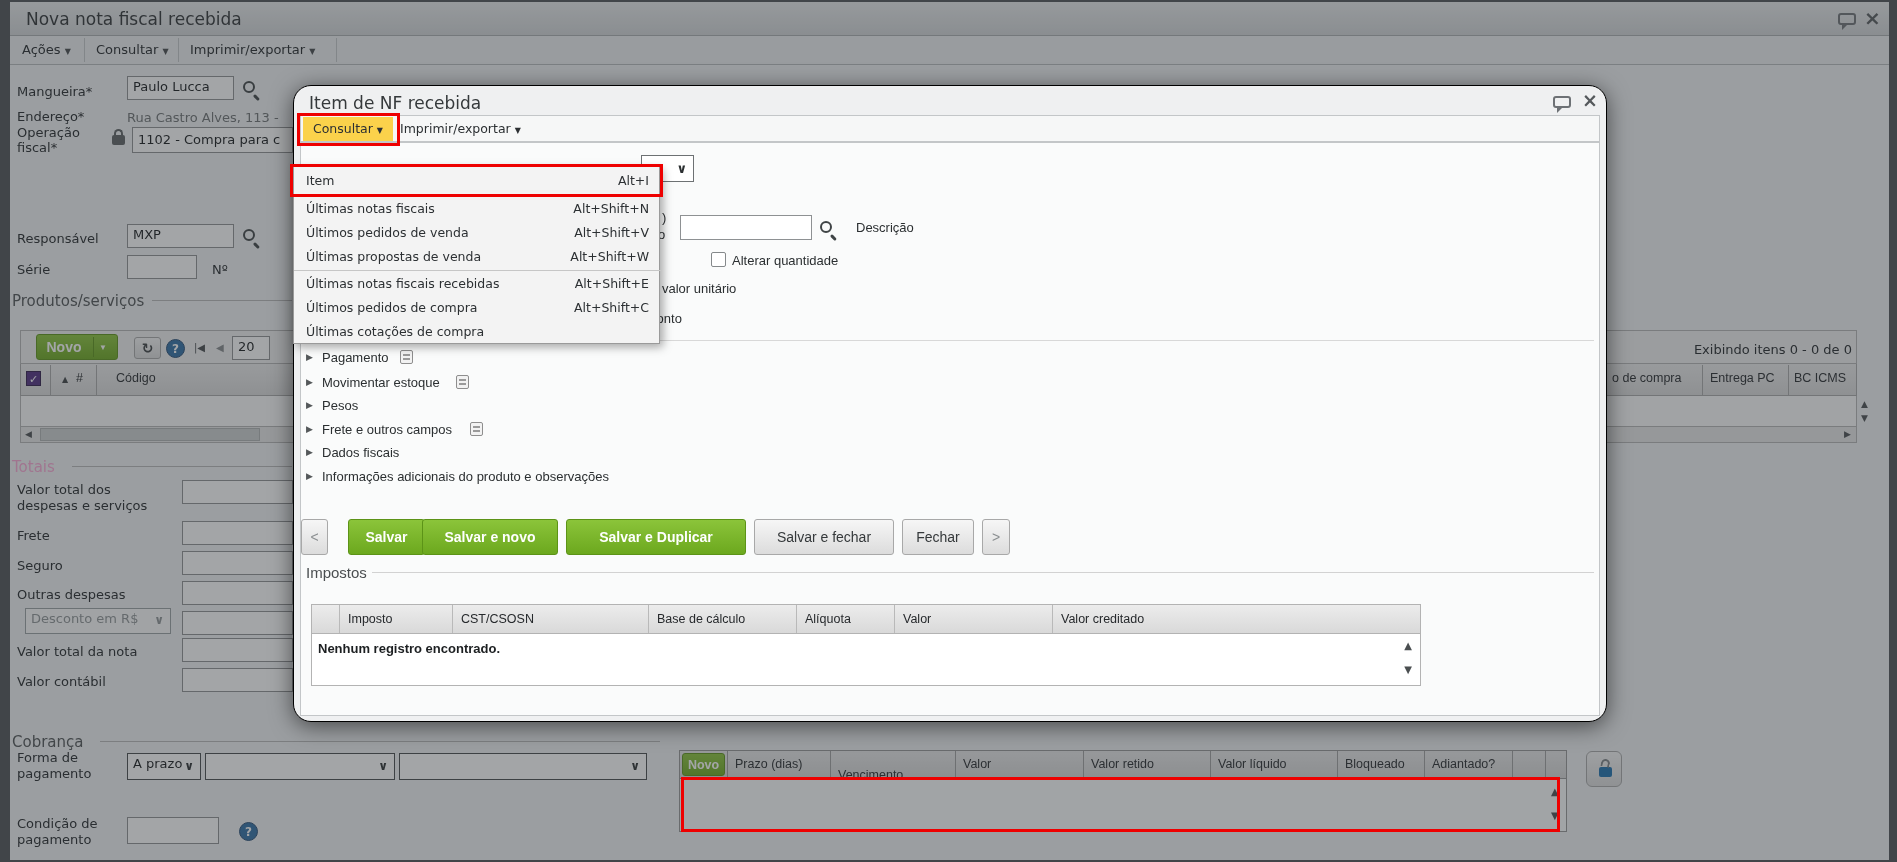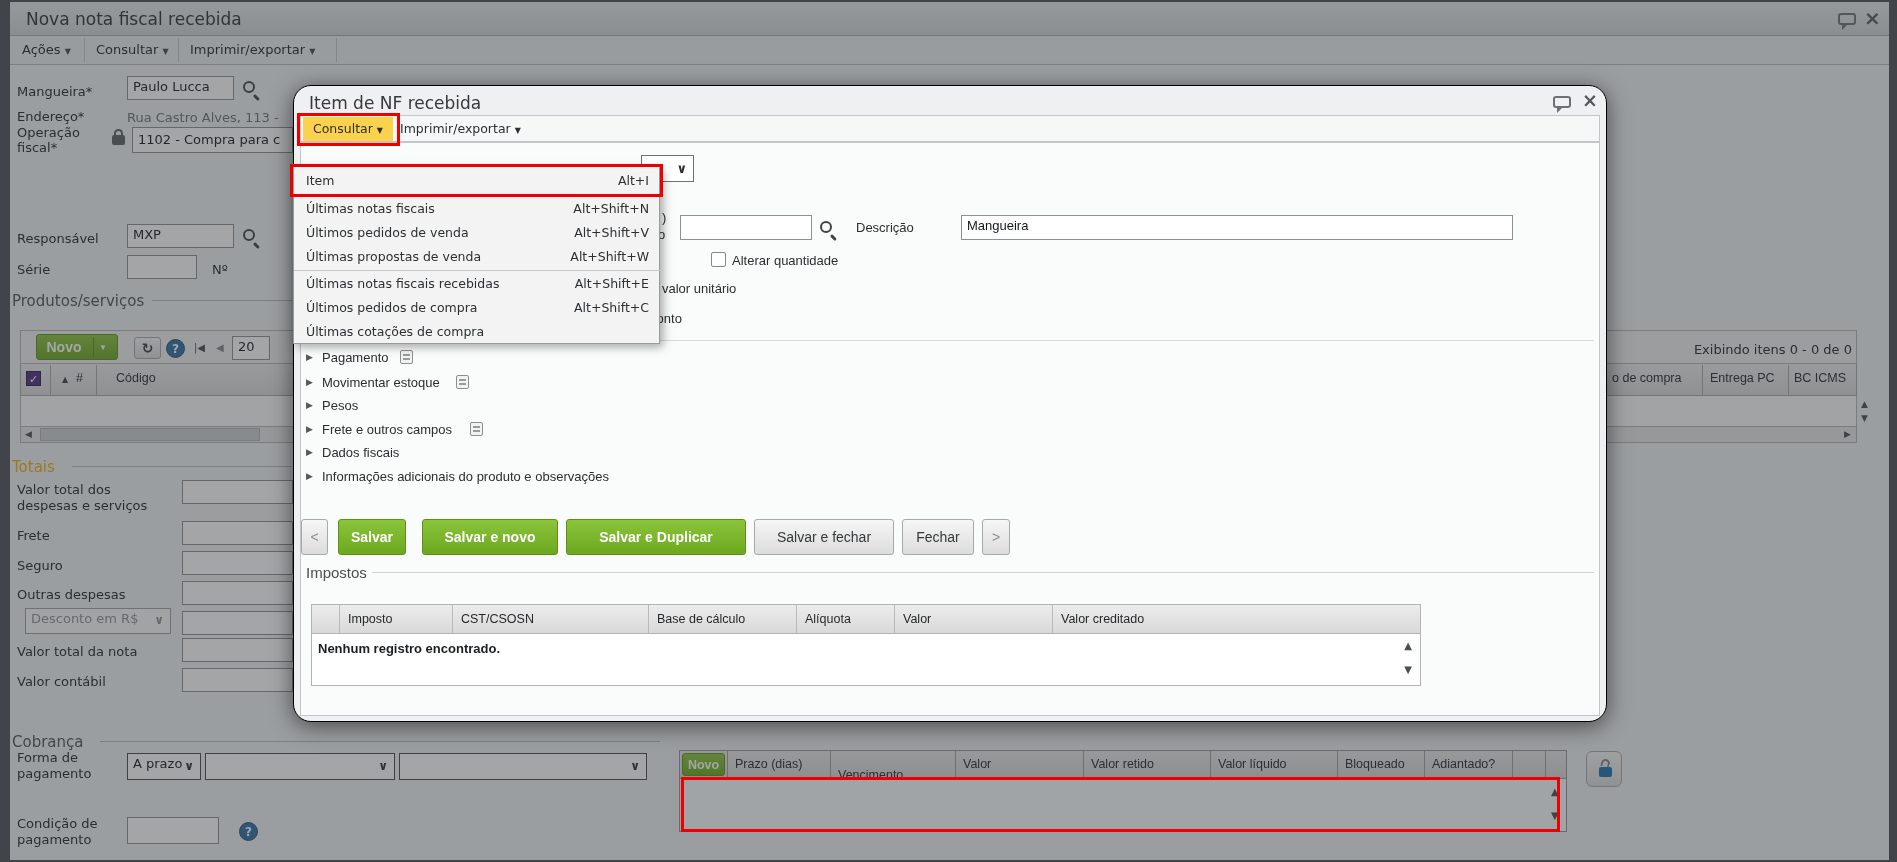--- a/index.html
+++ b/index.html
@@ -97,21 +97,21 @@
 
 <div class="a" style="left:20px;top:396px;width:1837px;height:30px;background:#fbfcfc;border-left:1px solid #b4b4b4;border-right:1px solid #b4b4b4;"></div>
 <div class="a" style="left:1861px;top:399px;font:9px 'DejaVu Sans',sans-serif;color:#4a4e50;">▲</div>
 <div class="a" style="left:1861px;top:413px;font:9px 'DejaVu Sans',sans-serif;color:#4a4e50;">▼</div>
 
 <div class="a" style="left:20px;top:426px;width:1837px;height:17px;background:#e8e8e8;border:1px solid #b4b4b4;"></div>
 <div class="a" style="left:25px;top:429px;font:9px 'DejaVu Sans',sans-serif;color:#4a4e50;">◀</div>
 <div class="a" style="left:40px;top:428px;width:220px;height:13px;background:#cdcfd0;border:1px solid #b0b2b3;"></div>
 <div class="a" style="left:1844px;top:429px;font:9px 'DejaVu Sans',sans-serif;color:#4a4e50;">▶</div>
 
-<div class="a" style="left:12px;top:458px;font:15px 'DejaVu Sans',sans-serif;color:#eab308;">Totais</div>
+<div class="a" style="left:12px;top:458px;font:15px 'DejaVu Sans',sans-serif;color:#f9a8d4;">Totais</div>
 <div class="a" style="left:72px;top:466px;width:220px;height:1px;background:#b9b9b9;"></div>
 <div class="a lbl" style="left:17px;top:482px;">Valor total dos</div>
 <div class="a lbl" style="left:17px;top:498px;">despesas e serviços</div>
 <div class="a inp" style="left:182px;top:480px;width:111px;height:24px;"></div>
 <div class="a lbl" style="left:17px;top:528px;">Frete</div>
 <div class="a inp" style="left:182px;top:521px;width:111px;height:24px;"></div>
 <div class="a lbl" style="left:17px;top:558px;">Seguro</div>
 <div class="a inp" style="left:182px;top:551px;width:111px;height:24px;"></div>
 <div class="a lbl" style="left:17px;top:587px;">Outras despesas</div>
 <div class="a inp" style="left:182px;top:581px;width:111px;height:24px;"></div>
@@ -187,21 +187,20 @@
 
   <div class="a inp" style="left:347px;top:69px;width:53px;height:27px;border-color:#6d7173;">
       <span class="selarrow" style="top:5px;font-size:13px;">∨</span>
     </div>
 
   <div class="a lblm" style="left:368px;top:124px;">)</div>
   <div class="a lblm" style="left:364px;top:141px;">o</div>
   <div class="a inp" style="left:386px;top:129px;width:132px;height:25px;"></div>
   <div class="a mag" style="left:526px;top:135px;"></div>
   <div class="a lblm" style="left:562px;top:134px;">Descrição</div>
-  <div class="a inp" style="left:667px;top:129px;width:552px;height:25px;font-family:'Liberation Sans',sans-serif;">Mangueira</div>
 
   <div class="a cb" style="left:417px;top:166px;"></div>
   <div class="a lblm" style="left:438px;top:167px;">Alterar quantidade</div>
 
   <div class="a cb" style="left:305px;top:194px;"></div>
   <div class="a lblm" style="left:326px;top:195px;">Alterar valor unitário</div>
 
   <div class="a inp" style="left:48px;top:217px;width:150px;height:27px;"></div>
   <div class="a inp" style="left:263px;top:217px;width:45px;height:27px;"></div>
   <div class="a cb" style="left:312px;top:224px;"></div>
@@ -224,21 +223,21 @@
   <div class="a lblm" style="left:28px;top:336px;">Frete e outros campos</div>
   <div class="a ficon" style="left:176px;top:336px;"></div>
 
   <div class="a" style="left:12px;top:361px;font:9px 'DejaVu Sans',sans-serif;color:#54585a;">▶</div>
   <div class="a lblm" style="left:28px;top:359px;">Dados fiscais</div>
 
   <div class="a" style="left:12px;top:385px;font:9px 'DejaVu Sans',sans-serif;color:#54585a;">▶</div>
   <div class="a lblm" style="left:28px;top:383px;">Informações adicionais do produto e observações</div>
 
   <div class="a greybtn" style="left:7px;top:433px;width:27px;height:36px;line-height:34px;color:#8a8e90;">&lt;</div>
-  <div class="a greenbtn" style="left:44px;top:433px;width:68px;height:36px;line-height:34px;">Salvar</div>
+  <div class="a greenbtn" style="left:54px;top:433px;width:77px;height:36px;line-height:34px;">Salvar</div>
   <div class="a greenbtn" style="left:128px;top:433px;width:136px;height:36px;line-height:34px;">Salvar e novo</div>
   <div class="a greenbtn" style="left:272px;top:433px;width:180px;height:36px;line-height:34px;">Salvar e Duplicar</div>
   <div class="a greybtn" style="left:460px;top:433px;width:140px;height:36px;line-height:34px;">Salvar e fechar</div>
   <div class="a greybtn" style="left:608px;top:433px;width:72px;height:36px;line-height:34px;">Fechar</div>
   <div class="a greybtn" style="left:688px;top:433px;width:28px;height:36px;line-height:34px;color:#8a8e90;">&gt;</div>
 
   <div class="a" style="left:12px;top:478px;font:15px 'Liberation Sans',sans-serif;color:#47share;color:#4a4e50;">Impostos</div>
   <div class="a" style="left:78px;top:486px;width:1222px;height:1px;background:#d2d2d2;"></div>
 
   <div class="a" style="left:17px;top:518px;width:1110px;height:30px;background:linear-gradient(#ececec,#d9d9d9);border:1px solid #b3b3b3;display:flex;">

